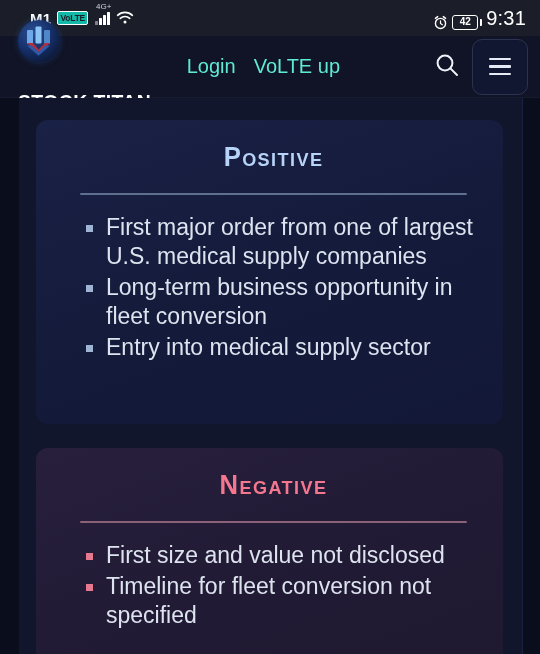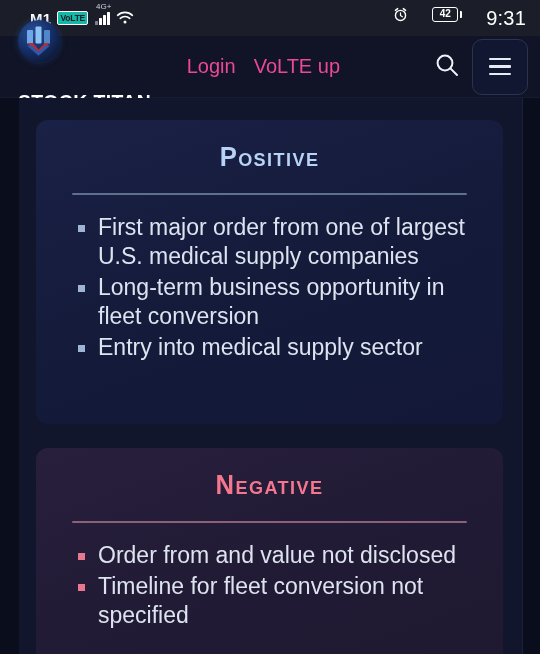--- a/index.html
+++ b/index.html
@@ -20,21 +20,21 @@
   .statusbar {
     position:relative;
     height:36px;
     background:#1b1e28;
     display:flex;
     align-items:center;
     padding:0 14px 0 30px;
     color:#ffffff;
   }
   .sb-left { display:flex; align-items:center; gap:6px; }
-  .sb-right { margin-left:auto; display:flex; align-items:flex-start; gap:24px; }
+  .sb-right { margin-left:auto; display:flex; align-items:flex-end; gap:4px; }
   .sb-carrier { font-size:15px; letter-spacing:.3px; font-weight:700; }
   .volte-badge {
     border:1.6px solid #ffffff;
     border-radius:2px;
     background:#14b8a6;
     color:#1b1e28;
     font-size:8.5px;
     font-weight:bold;
     line-height:1;
     padding:2px 2px 2px 2px;
@@ -91,21 +91,21 @@
     font-size:21px;
     font-weight:bold;
     letter-spacing:.5px;
     font-family:"Liberation Sans Narrow","Liberation Sans", sans-serif;
     transform:scaleX(.92);
     transform-origin:left center;
     white-space:nowrap;
   }
   .nav-links { display:flex; align-items:center; gap:18px; margin-left:24px; }
   .nav-link {
-    color:#ec4899;
+    color:#5eead4;
     font-size:20px;
     white-space:nowrap;
     cursor:pointer;
   }
   .header-actions { margin-left:auto; display:flex; align-items:center; gap:8px; }
   .icon-btn {
     width:34px; height:34px;
     display:flex; align-items:center; justify-content:center;
     cursor:pointer;
   }
@@ -140,21 +140,21 @@
     position:absolute;
     left:19px; right:17px; top:0; bottom:0;
     background:#12162c;
     padding:0;
   }
 
   .card {
     position:absolute;
     left:17px; right:20px;
     border-radius:12px;
-    padding:22px 0 22px 0;
+    padding:22px 0 22px 8px;
   }
   .card.positive {
     top:22px;
     height:304px;
     background:linear-gradient(160deg,#1a2146 0%,#141a39 55%,#131838 100%);
   }
   .card.negative {
     top:350px;
     height:260px;
     background:linear-gradient(160deg,#271f3c 0%,#211a34 55%,#1e1830 100%);
@@ -291,21 +291,21 @@
           <li>First major order from one of largest U.S. medical supply companies</li>
           <li>Long-term business opportunity in fleet conversion</li>
           <li>Entry into medical supply sector</li>
         </ul>
       </div>
 
       <div class="card negative">
         <div class="card-title">Negative</div>
         <div class="divider"></div>
         <ul class="bullets">
-          <li>Order from and value not disclosed</li>
+          <li>First size and value not disclosed</li>
           <li>Timeline for fleet conversion not specified</li>
         </ul>
       </div>
 
     </div>
   </div>
 
 </div>
 
 </body></html>

